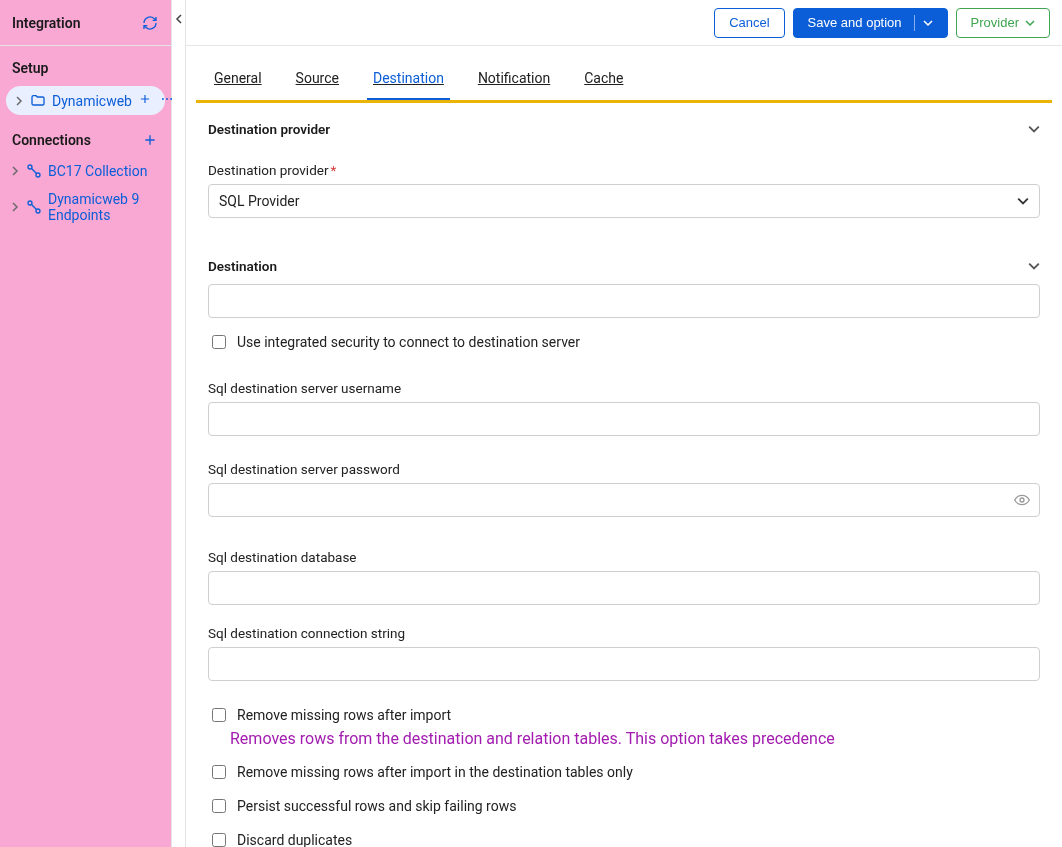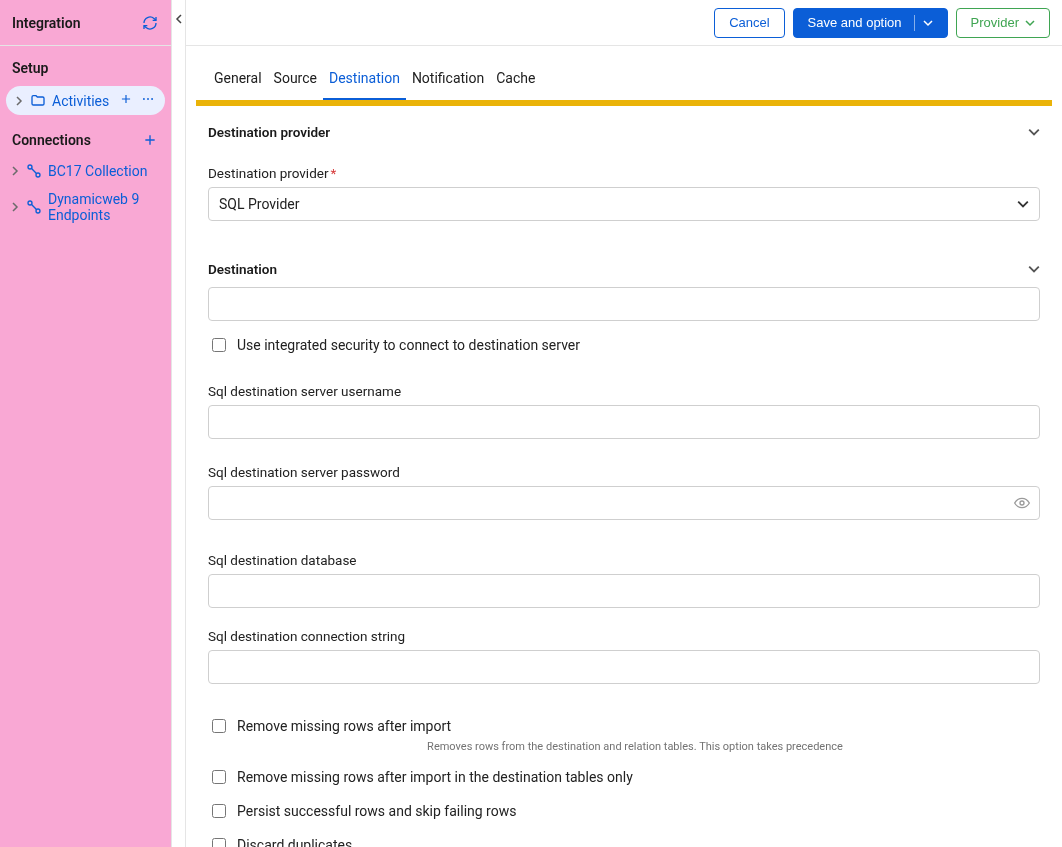--- a/index.html
+++ b/index.html
@@ -143,23 +143,25 @@
   }
   .btn-outline-green .chev { width: 10px; height: 10px; }
 
   .content {
     flex: 1;
     overflow-y: auto;
     padding: 0 10px 20px 10px;
   }
   .tabs {
     display: flex;
-    border-bottom: 6px solid #eab308;
+    gap: 22px;
+    border-bottom: 3px solid #eab308;
     padding: 0 12px;
     margin-top: 10px;
+    text-decoration: underline;
   }
   .tab {
     padding: 14px 6px 12px;
     font-size: 14px;
     color: #202020;
     cursor: pointer;
     border-bottom: 2px solid transparent;
   }
   .tab.is-active {
     color: #0b5ed7;
@@ -219,24 +221,23 @@
     align-items: center;
     gap: 8px;
     margin-top: 14px;
     font-size: 14px;
     color: #222;
   }
   .checkbox-row input[type=checkbox] {
     width: 14px; height: 14px; cursor: pointer;
   }
   .help-text {
-    font-size: 11px;
-    color: #737373;
+    font-size: 16px;
+    color: #a21caf;
     margin: 4px 0 0 22px;
-    text-align: center;
   }
 </style>
 </head>
 <body>
 
 <div class="app">
 
   <aside class="sidebar">
     <div class="sidebar-header">
       <span class="title">Integration</span>
@@ -258,21 +259,21 @@
       <span class="caret">
         <svg viewBox="0 0 10 10">
             <path d="M3 1 L7 5 L3 9" stroke="currentColor" fill="none" stroke-width="1.5"></path>
           </svg>
       </span>
       <span class="node-icon">
         <svg viewBox="0 0 24 24" fill="none" stroke="currentColor" stroke-width="2">
             <path d="M3 6a2 2 0 0 1 2-2h4l2 2h8a2 2 0 0 1 2 2v8a2 2 0 0 1-2 2H5a2 2 0 0 1-2-2V6z"></path>
           </svg>
       </span>
-      <span class="label">Activities</span>
+      <span class="label">Dynamicweb</span>
       <span class="trailing">
         <span>
           <svg viewBox="0 0 24 24" stroke="currentColor" stroke-width="2">
               <path d="M12 5v14M5 12h14"></path>
             </svg>
         </span>
         <span>
           <svg viewBox="0 0 24 24" fill="currentColor">
               <circle cx="5" cy="12" r="1.6"></circle>
               <circle cx="12" cy="12" r="1.6"></circle>
@@ -404,21 +405,21 @@
               <circle cx="12" cy="12" r="3"></circle>
             </svg>
         </div>
 
         <div class="field-label" style="margin-top:32px">Sql destination database</div>
         <input class="input" value="" style="">
 
         <div class="field-label" style="margin-top:20px">Sql destination connection string</div>
         <input class="input" value="" style="">
 
-        <div class="checkbox-row" style="margin-top:32px">
+        <div class="checkbox-row" style="margin-top:24px">
           <input type="checkbox" style="">
           <span>Remove missing rows after import</span>
         </div>
         <div class="help-text">Removes rows from the destination and relation tables. This option takes precedence</div>
 
         <div class="checkbox-row">
           <input type="checkbox" style="">
           <span>Remove missing rows after import in the destination tables only</span>
         </div>
 

